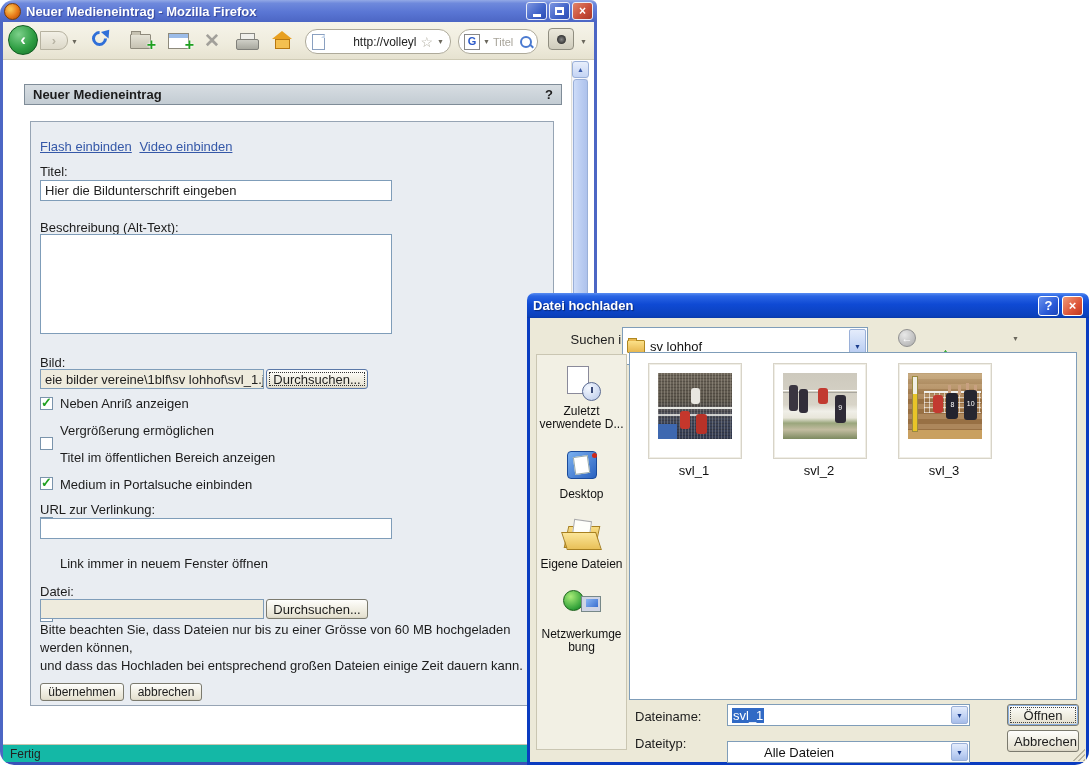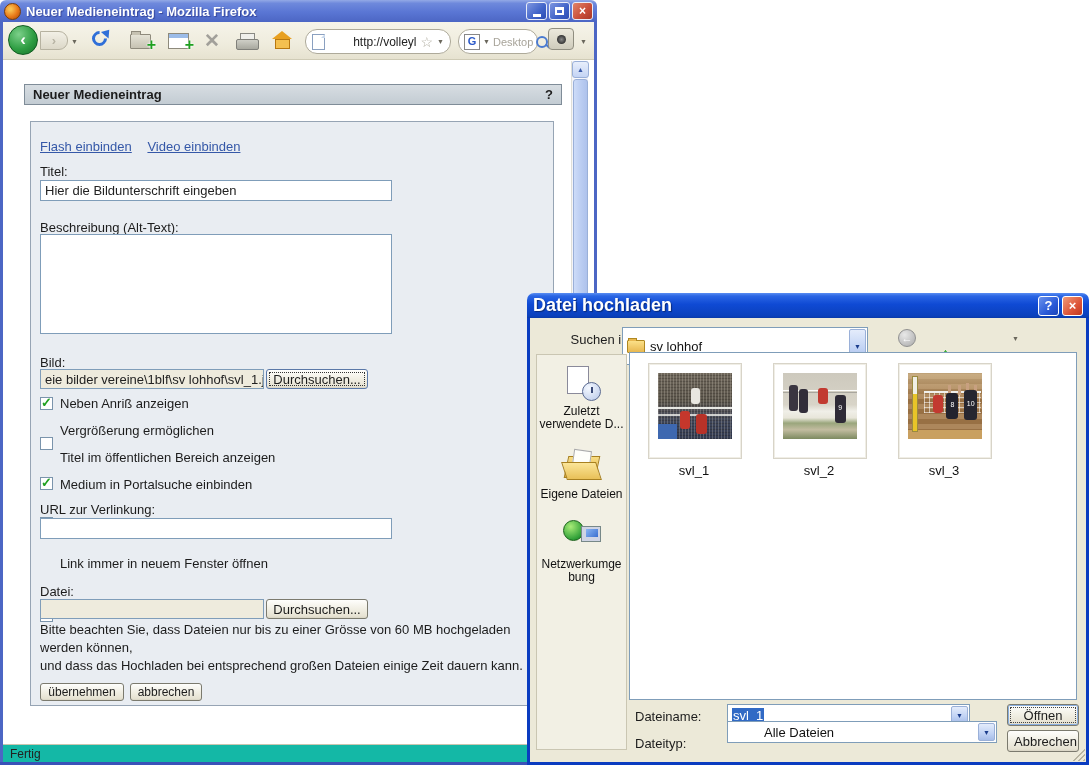--- a/index.html
+++ b/index.html
@@ -1,17 +1,17 @@
 <!DOCTYPE html>
 <html><head>
 <meta charset="utf-8">
 <style>
   html,body{margin:0;padding:0;}
   #canvas{position:relative;width:1089px;height:765px;background:#fff;overflow:hidden;
-          font-family:"Liberation Sans",sans-serif;font-size:13px;color:#1a1a1a;}
+          font-family:"Liberation Sans",sans-serif;font-size:13px;color:#1a1a1a;border-radius:14px;}
   .abs{position:absolute;}
   
   .b-title{left:0;top:0;width:597px;height:22px;border-radius:6px 6px 0 0;
     background:linear-gradient(180deg,#93a9e6 0%,#6e89dc 15%,#5a76d4 55%,#4c66c4 100%);
     display:flex;align-items:center;padding:0 4px;box-sizing:border-box;}
   .b-title-text{color:#fff;font-weight:bold;font-size:13px;text-shadow:1px 1px 1px #33449a;margin-left:5px;
     flex:1;white-space:nowrap;overflow:hidden;}
   .ff-icon{width:15px;height:15px;border-radius:50%;
     background:radial-gradient(circle at 35% 35%,#f8c050 10%,#e87818 55%,#a04808 100%);
     border:1px solid #7a3c08;flex:0 0 auto;}
@@ -105,21 +105,21 @@
     box-sizing:border-box;padding-top:1px;}
   .xpbtn.focusdot{outline:1px dotted #333;outline-offset:-4px;border-color:#5a78a8;}
   .cb{width:13px;height:13px;background:#fff;border:1px solid #7a94ac;box-sizing:border-box;position:relative;}
   .cb.checked::after{content:"✓";position:absolute;left:0px;top:-3px;color:#21a121;font-weight:bold;font-size:13px;}
   .note{color:#1c1c1c;}
   
   #dialog{left:527px;top:293px;width:562px;height:472px;z-index:10;}
   .d-title{left:0;top:0;width:562px;height:25px;border-radius:7px 7px 0 0;
     background:linear-gradient(180deg,#5a8ef2 0%,#2b66e4 12%,#0f4ad4 45%,#0a40bc 92%,#0939a8 100%);
     display:flex;align-items:center;padding:0 6px;box-sizing:border-box;}
-  .d-title-text{color:#fff;font-weight:bold;font-size:18px;text-shadow:1px 1px 1px #0a2a78;flex:1;}
+  .d-title-text{color:#fff;font-weight:bold;font-size:13px;text-shadow:1px 1px 1px #0a2a78;flex:1;}
   .d-btn{width:21px;height:20px;border:1px solid #fff;border-radius:3px;margin-left:3px;color:#fff;
     font-weight:bold;font-size:13px;display:flex;align-items:center;justify-content:center;box-sizing:border-box;}
   .d-btn.blue{background:linear-gradient(135deg,#6a92ec 0%,#2a5ad8 60%,#1c44b8 100%);}
   .d-btn.red{background:linear-gradient(135deg,#f09a78 0%,#dd5438 60%,#c03820 100%);}
   .d-body{left:0;top:25px;width:562px;height:447px;background:#ece9d8;
     border:3px solid #0a3cc0;border-top:none;box-sizing:border-box;}
   .d-lbl{font-size:13px;color:#1c1c1c;}
   .combo{background:#fff;border:1px solid #7f9db9;box-sizing:border-box;display:flex;align-items:center;
     padding:1px 1px 1px 4px;font-size:13px;color:#111;}
   .combo .ctext{flex:1;white-space:nowrap;overflow:hidden;}
@@ -269,39 +269,39 @@
   </div>
   <div class="abs urlbar">
     <div class="page-ico"></div>
     <div class="url-text">http://volleyl</div>
     <span class="star">☆</span>
     <span class="tb-caret">▼</span>
   </div>
   <div class="abs searchbox">
     <div class="g-ico">G</div>
     <span class="tb-caret">▼</span>
-    <div class="search-ph">Desktop</div>
+    <div class="search-ph">Titel</div>
     <div class="mag"></div>
   </div>
   <div class="abs camera">
       <div class="camera-lens"></div>
     </div>
   <div class="abs tb-caret" style="left:580px;top:38px;">▼</div>
 
   <div class="abs b-content"></div>
 
   <div class="abs hdrbar">
     <span>Neuer Medieneintrag</span>
     <span class="hdr-help">?</span>
   </div>
   <div class="abs panel"></div>
 
   <div class="abs" style="left:40px;top:139px;">
     <span class="lnk">Flash einbinden</span>
-    <span class="lnk" style="margin-left:12px;">Video einbinden</span>
+    <span class="lnk" style="margin-left:4px;">Video einbinden</span>
   </div>
   <div class="abs lbl" style="left:40px;top:164px;">Titel:</div>
   <div class="abs txt" style="left:40px;top:180px;width:352px;height:21px;">Hier die Bildunterschrift eingeben</div>
 
   <div class="abs lbl" style="left:40px;top:220px;">Beschreibung (Alt-Text):</div>
   <div class="abs txt" style="left:40px;top:234px;width:352px;height:100px;"></div>
 
   <div class="abs lbl" style="left:40px;top:355px;">Bild:</div>
   <div class="abs txt file" style="left:40px;top:369px;width:224px;height:20px;">eie bilder vereine\1blf\sv lohhof\svl_1.jpg</div>
   <button class="abs xpbtn focusdot" style="left:266px;top:369px;width:102px;height:20px;">Durchsuchen...</button>
@@ -373,20 +373,28 @@
     </div>
     <div class="abs tb-caret" style="left:485px;top:42px;">▼</div>
 
     <div class="abs sidebar">
       <div class="sb-item">
         <div class="sb-art">
             <div class="i-doc"></div>
             <div class="i-clock"></div>
           </div>
         <div class="sb-label">Zuletzt verwendete D...</div>
+      </div>
+      <div class="sb-item">
+        <div class="sb-art">
+            <div class="i-desk"></div>
+            <div class="i-sheet"></div>
+            <div class="i-dot"></div>
+          </div>
+        <div class="sb-label">Desktop</div>
       </div>
       <div class="sb-item">
         <div class="sb-art">
             <div class="i-fold-back"></div>
             <div class="i-fold-paper"></div>
             <div class="i-fold-front"></div>
           </div>
         <div class="sb-label">Eigene Dateien</div>
       </div>
       <div class="sb-item">
@@ -435,21 +443,21 @@
       </div>
     </div>
     <div class="abs thumb-label" style="left:371px;top:170px;">svl_3</div>
 
     <div class="abs d-lbl" style="left:108px;top:416px;">Dateiname:</div>
     <div class="abs combo" style="left:200px;top:411px;width:243px;height:22px;">
       <div class="ctext"><span class="sel">svl_1</span></div>
       <div class="combo-caret">▼</div>
     </div>
     <div class="abs d-lbl" style="left:108px;top:443px;">Dateityp:</div>
-    <div class="abs combo" style="left:200px;top:428px;width:270px;height:22px;padding-left:36px;">
+    <div class="abs combo" style="left:200px;top:448px;width:243px;height:22px;padding-left:36px;">
       <div class="ctext">Alle Dateien</div>
       <div class="combo-caret">▼</div>
     </div>
     <button class="abs xpbtn defbtn" style="left:480px;top:411px;width:72px;height:22px;">Öffnen</button>
     <button class="abs xpbtn" style="left:480px;top:437px;width:72px;height:22px;">Abbrechen</button>
     <div class="grip"></div>
   </div>
 
 </div>
 

